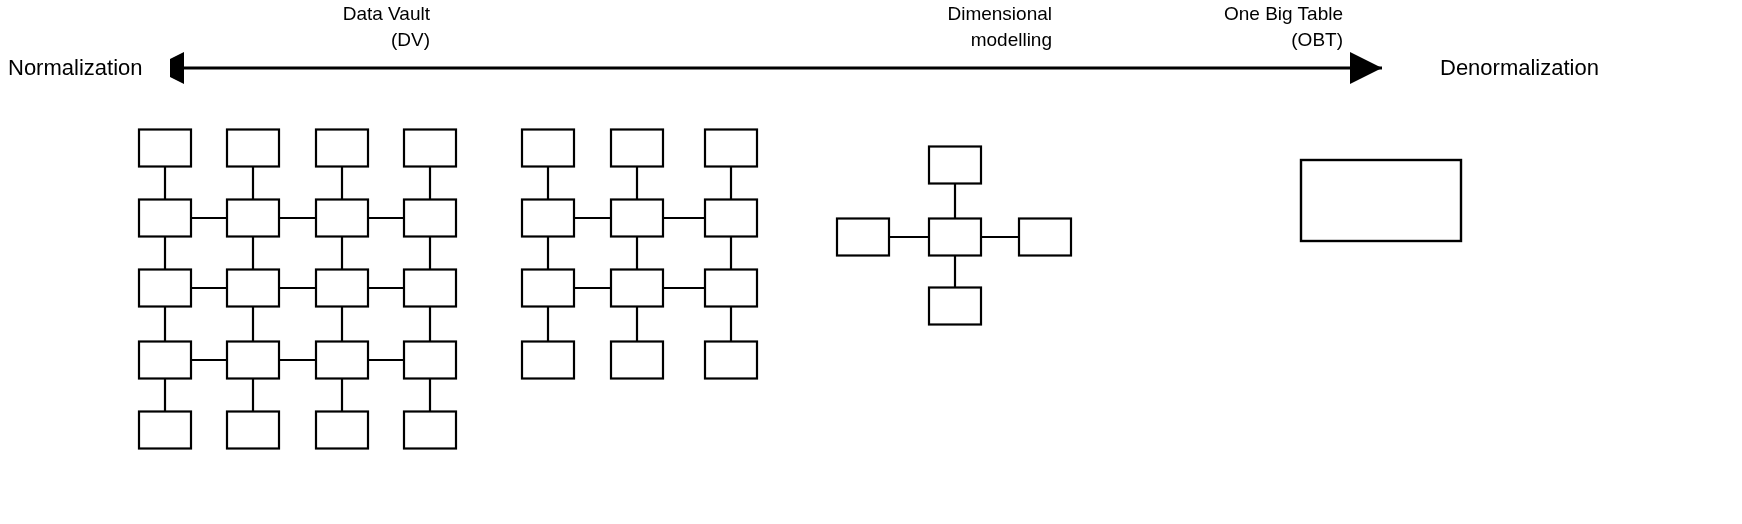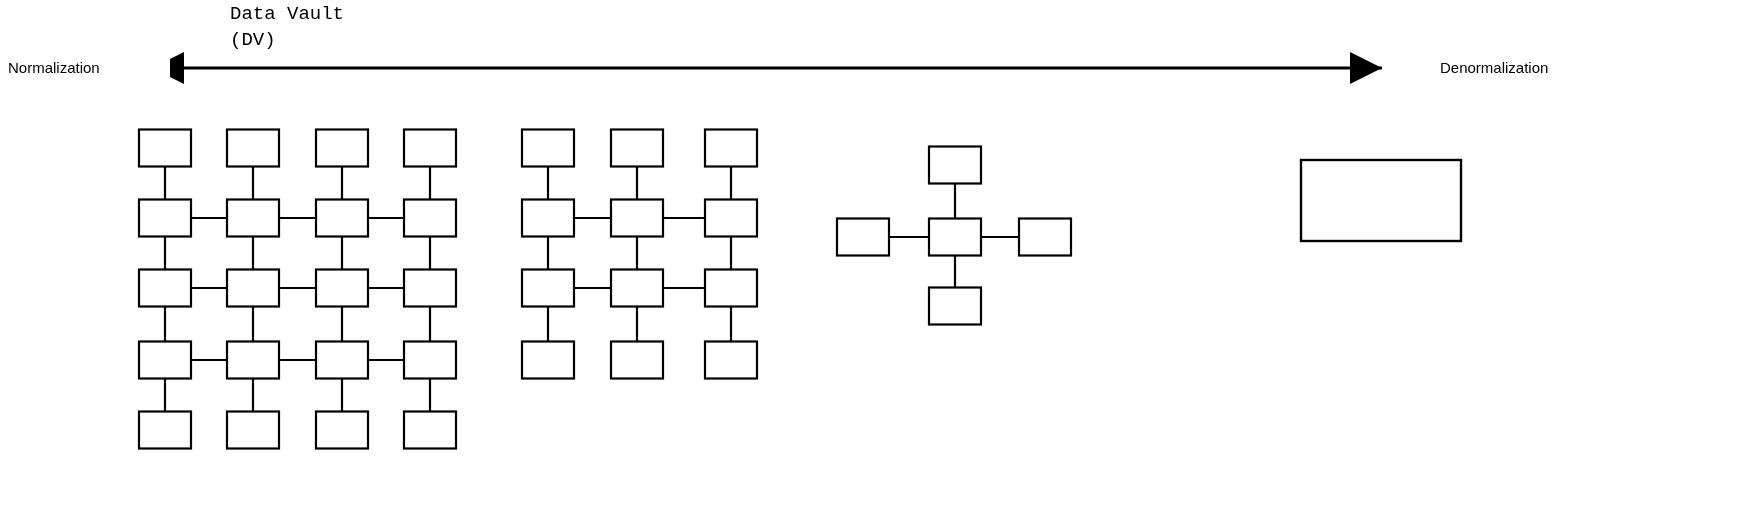--- a/index.html
+++ b/index.html
@@ -12,36 +12,35 @@
     position: relative;
     width: 1742px;
     height: 524px;
     background: #ffffff;
     font-family: "Liberation Sans", sans-serif;
     color: #000000;
     overflow: hidden;
   }
   .axis-label {
     position: absolute;
-    font-size: 15px;
+    font-size: 22px;
     line-height: 22px;
     white-space: nowrap;
     color: #000;
   }
   #label-normalization { left: 8px;  top: 57px; }
   #label-denormalization { left: 1440px; top: 57px; }
 
   .col-title {
     position: absolute;
     font-size: 19px;
     line-height: 26px;
-    text-align: left;
+    text-align: right;
     white-space: pre-line;
     color: #000;
-    font-family: Liberation Mono, monospace;
   }
   #title-dv   { left: 230px;  top: 1px;  width: 200px; }
   #title-3nf  { left: 567px;  top: 1px;  width: 200px; }
   #title-dim  { left: 852px;  top: 1px;  width: 200px; }
   #title-obt  { left: 1143px; top: 1px;  width: 200px; }
 
   #axis-arrow {
     position: absolute;
     left: 170px;
     top: 50px;
@@ -77,20 +76,24 @@
 <body>
 
 <div id="stage">
 
   <div class="axis-label" id="label-normalization">Normalization</div>
 
   <div class="axis-label" id="label-denormalization">Denormalization</div>
 
   <div class="col-title" id="title-dv">Data Vault
 (DV)</div>
+  <div class="col-title" id="title-dim">Dimensional
+modelling</div>
+  <div class="col-title" id="title-obt">One Big Table
+(OBT)</div>
 
   <svg id="axis-arrow" viewBox="0 0 1226 36">
     <defs>
       <marker id="arrowL" markerWidth="12" markerHeight="12" refX="10" refY="5" orient="auto" markerUnits="strokeWidth">
         <path d="M10,0 L0,5 L10,10 z" fill="#000000"></path>
       </marker>
       <marker id="arrowR" markerWidth="12" markerHeight="12" refX="10" refY="5" orient="auto" markerUnits="strokeWidth">
         <path d="M0,0 L10,5 L0,10 z" fill="#000000"></path>
       </marker>
     </defs>

